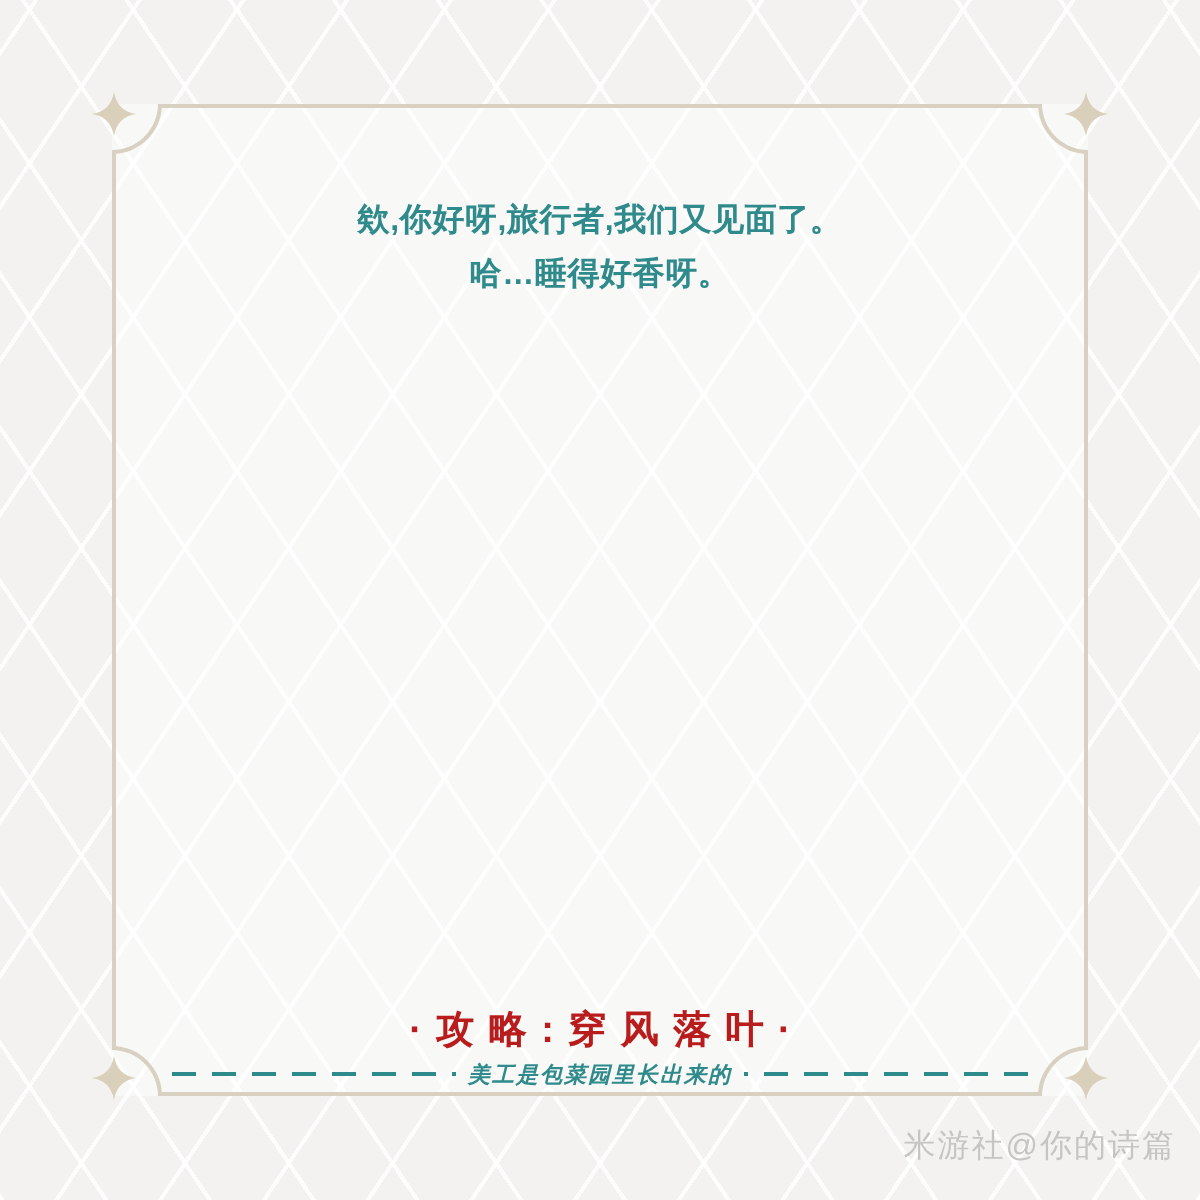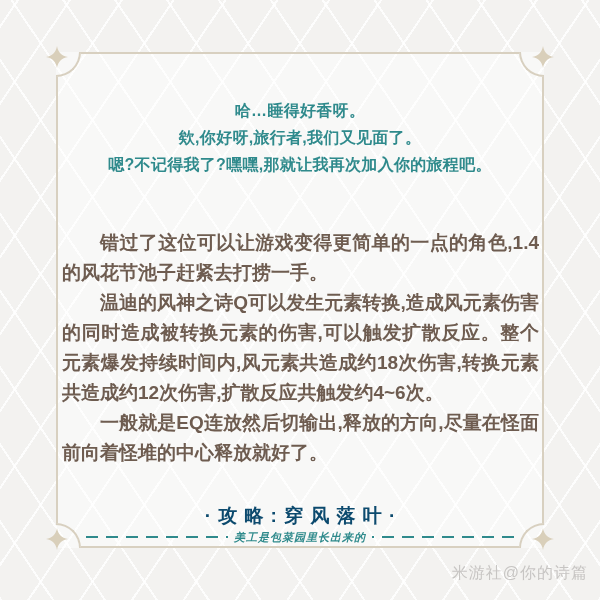--- a/index.html
+++ b/index.html
@@ -46,21 +46,21 @@
     font-size:16px;line-height:27px;letter-spacing:0.3px;
   }
   .article{
     position:absolute;left:62px;top:228px;width:477px;
     color:var(--brown);font-weight:bold;font-size:19px;line-height:30px;
   }
   .article p{margin:0;text-indent:2em;text-align:justify;}
 
   .footer-title{
     position:absolute;left:0;right:0;top:505px;
-    text-align:center;color:#0c4a6e;font-weight:bold;
+    text-align:center;color:#b91c1c;font-weight:bold;
     font-size:19px;line-height:22px;letter-spacing:0.38em;text-indent:0.38em;
   }
   .dash-row{
     position:absolute;left:86px;right:86px;top:530px;height:14px;
     display:flex;align-items:center;gap:6px;font-style:italic;
   }
   .dash{flex:1;height:2px;background:repeating-linear-gradient(90deg,var(--teal) 0 12px,transparent 12px 20px);}
   .dash.rtl{background:repeating-linear-gradient(-90deg,var(--teal) 0 12px,transparent 12px 20px);}
   .dash-label{color:var(--teal);font-weight:bold;font-size:11px;white-space:nowrap;letter-spacing:1px;}
 
@@ -92,30 +92,24 @@
       <path d="M12 0C13.2 7 17 10.8 24 12C17 13.2 13.2 17 12 24C10.8 17 7 13.2 0 12C7 10.8 10.8 7 12 0Z" fill="#d9cfba"></path>
     </svg>
   <svg class="sparkle bl" viewBox="0 0 24 24">
       <path d="M12 0C13.2 7 17 10.8 24 12C17 13.2 13.2 17 12 24C10.8 17 7 13.2 0 12C7 10.8 10.8 7 12 0Z" fill="#d9cfba"></path>
     </svg>
   <svg class="sparkle br" viewBox="0 0 24 24">
       <path d="M12 0C13.2 7 17 10.8 24 12C17 13.2 13.2 17 12 24C10.8 17 7 13.2 0 12C7 10.8 10.8 7 12 0Z" fill="#d9cfba"></path>
     </svg>
 
   <div class="quote">
+    <div>欸,你好呀,旅行者,我们又见面了。</div>
     <div>哈…睡得好香呀。</div>
-    <div>欸,你好呀,旅行者,我们又见面了。</div>
-    <div>嗯?不记得我了?嘿嘿,那就让我再次加入你的旅程吧。</div>
   </div>
 
-  <div class="article">
-    <p>错过了这位可以让游戏变得更简单的一点的角色,1.4的风花节池子赶紧去打捞一手。</p>
-    <p>温迪的风神之诗Q可以发生元素转换,造成风元素伤害的同时造成被转换元素的伤害,可以触发扩散反应。整个元素爆发持续时间内,风元素共造成约18次伤害,转换元素共造成约12次伤害,扩散反应共触发约4~6次。</p>
-    <p>一般就是EQ连放然后切输出,释放的方向,尽量在怪面前向着怪堆的中心释放就好了。</p>
-  </div>
 
   <div class="footer-title">·攻略:穿风落叶·</div>
 
   <div class="dash-row">
     <span class="dash"></span>
     <span class="dash-label">美工是包菜园里长出来的</span>
     <span class="dash rtl"></span>
   </div>
 
   <div class="watermark">米游社@你的诗篇</div>

